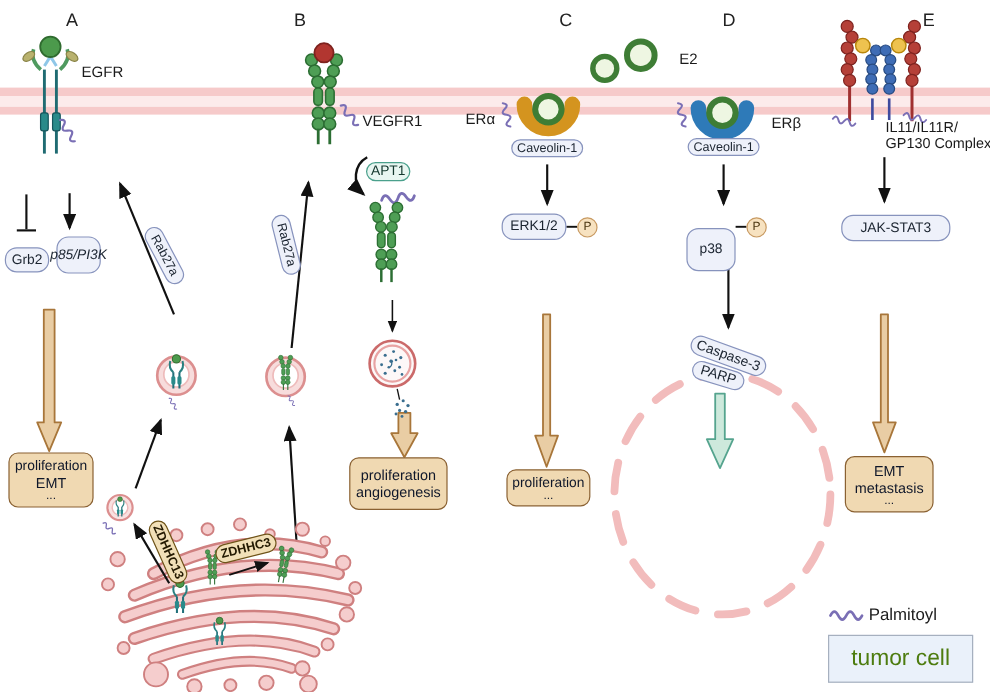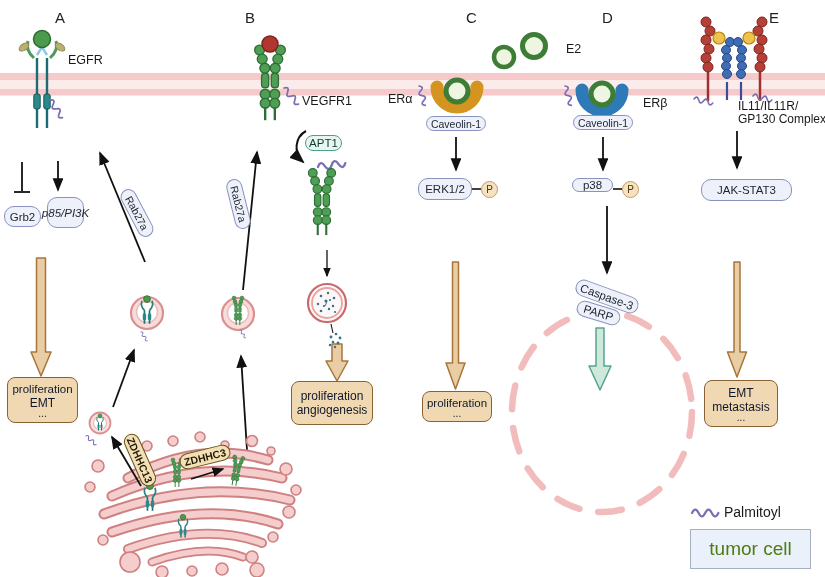--- a/index.html
+++ b/index.html
@@ -294,21 +294,21 @@
     <div>p85/</div>
     <div>PI3K</div>
   </div>
   <div class="pill small" style="left:111px;top:205px;width:52px;height:16px;transform:rotate(62deg);">Rab27a</div>
   <div class="pill small" style="left:213px;top:196px;width:51px;height:16px;transform:rotate(76deg);">Rab27a</div>
   <div class="pill mint" style="left:305px;top:135px;width:37px;height:16px;">APT1</div>
   <div class="pill small" style="left:426px;top:116px;width:60px;height:15px;">Caveolin-1</div>
   <div class="pill small" style="left:573px;top:115px;width:60px;height:15px;">Caveolin-1</div>
   <div class="pill" style="left:418px;top:178px;width:54px;height:22px;">ERK1/2</div>
   <div class="pcircle" style="left:481px;top:181px;">P</div>
-  <div class="pill" style="left:572px;top:178px;width:41px;height:14px;">p38</div>
+  <div class="pill" style="left:572px;top:190px;width:41px;height:36px;">p38</div>
   <div class="pcircle" style="left:622px;top:181px;">P</div>
   <div class="pill" style="left:701px;top:179px;width:91px;height:22px;">JAK-STAT3</div>
   <div class="pill" style="left:574px;top:288px;width:66px;height:17px;transform:rotate(20deg);">Caspase-3</div>
   <div class="pill" style="left:576px;top:305px;width:45px;height:16px;transform:rotate(17deg);">PARP</div>
   <div class="pill tan" style="left:112px;top:452px;width:56px;height:16px;transform:rotate(66deg);">ZDHHC13</div>
   <div class="pill tan" style="left:179px;top:449px;width:52px;height:16px;transform:rotate(-14deg);">ZDHHC3</div>
 
   <div class="obox" style="left:7px;top:377px;width:71px;height:46px;">
     <div style="font-size:11.5px;">proliferation</div>
     <div>EMT</div>

